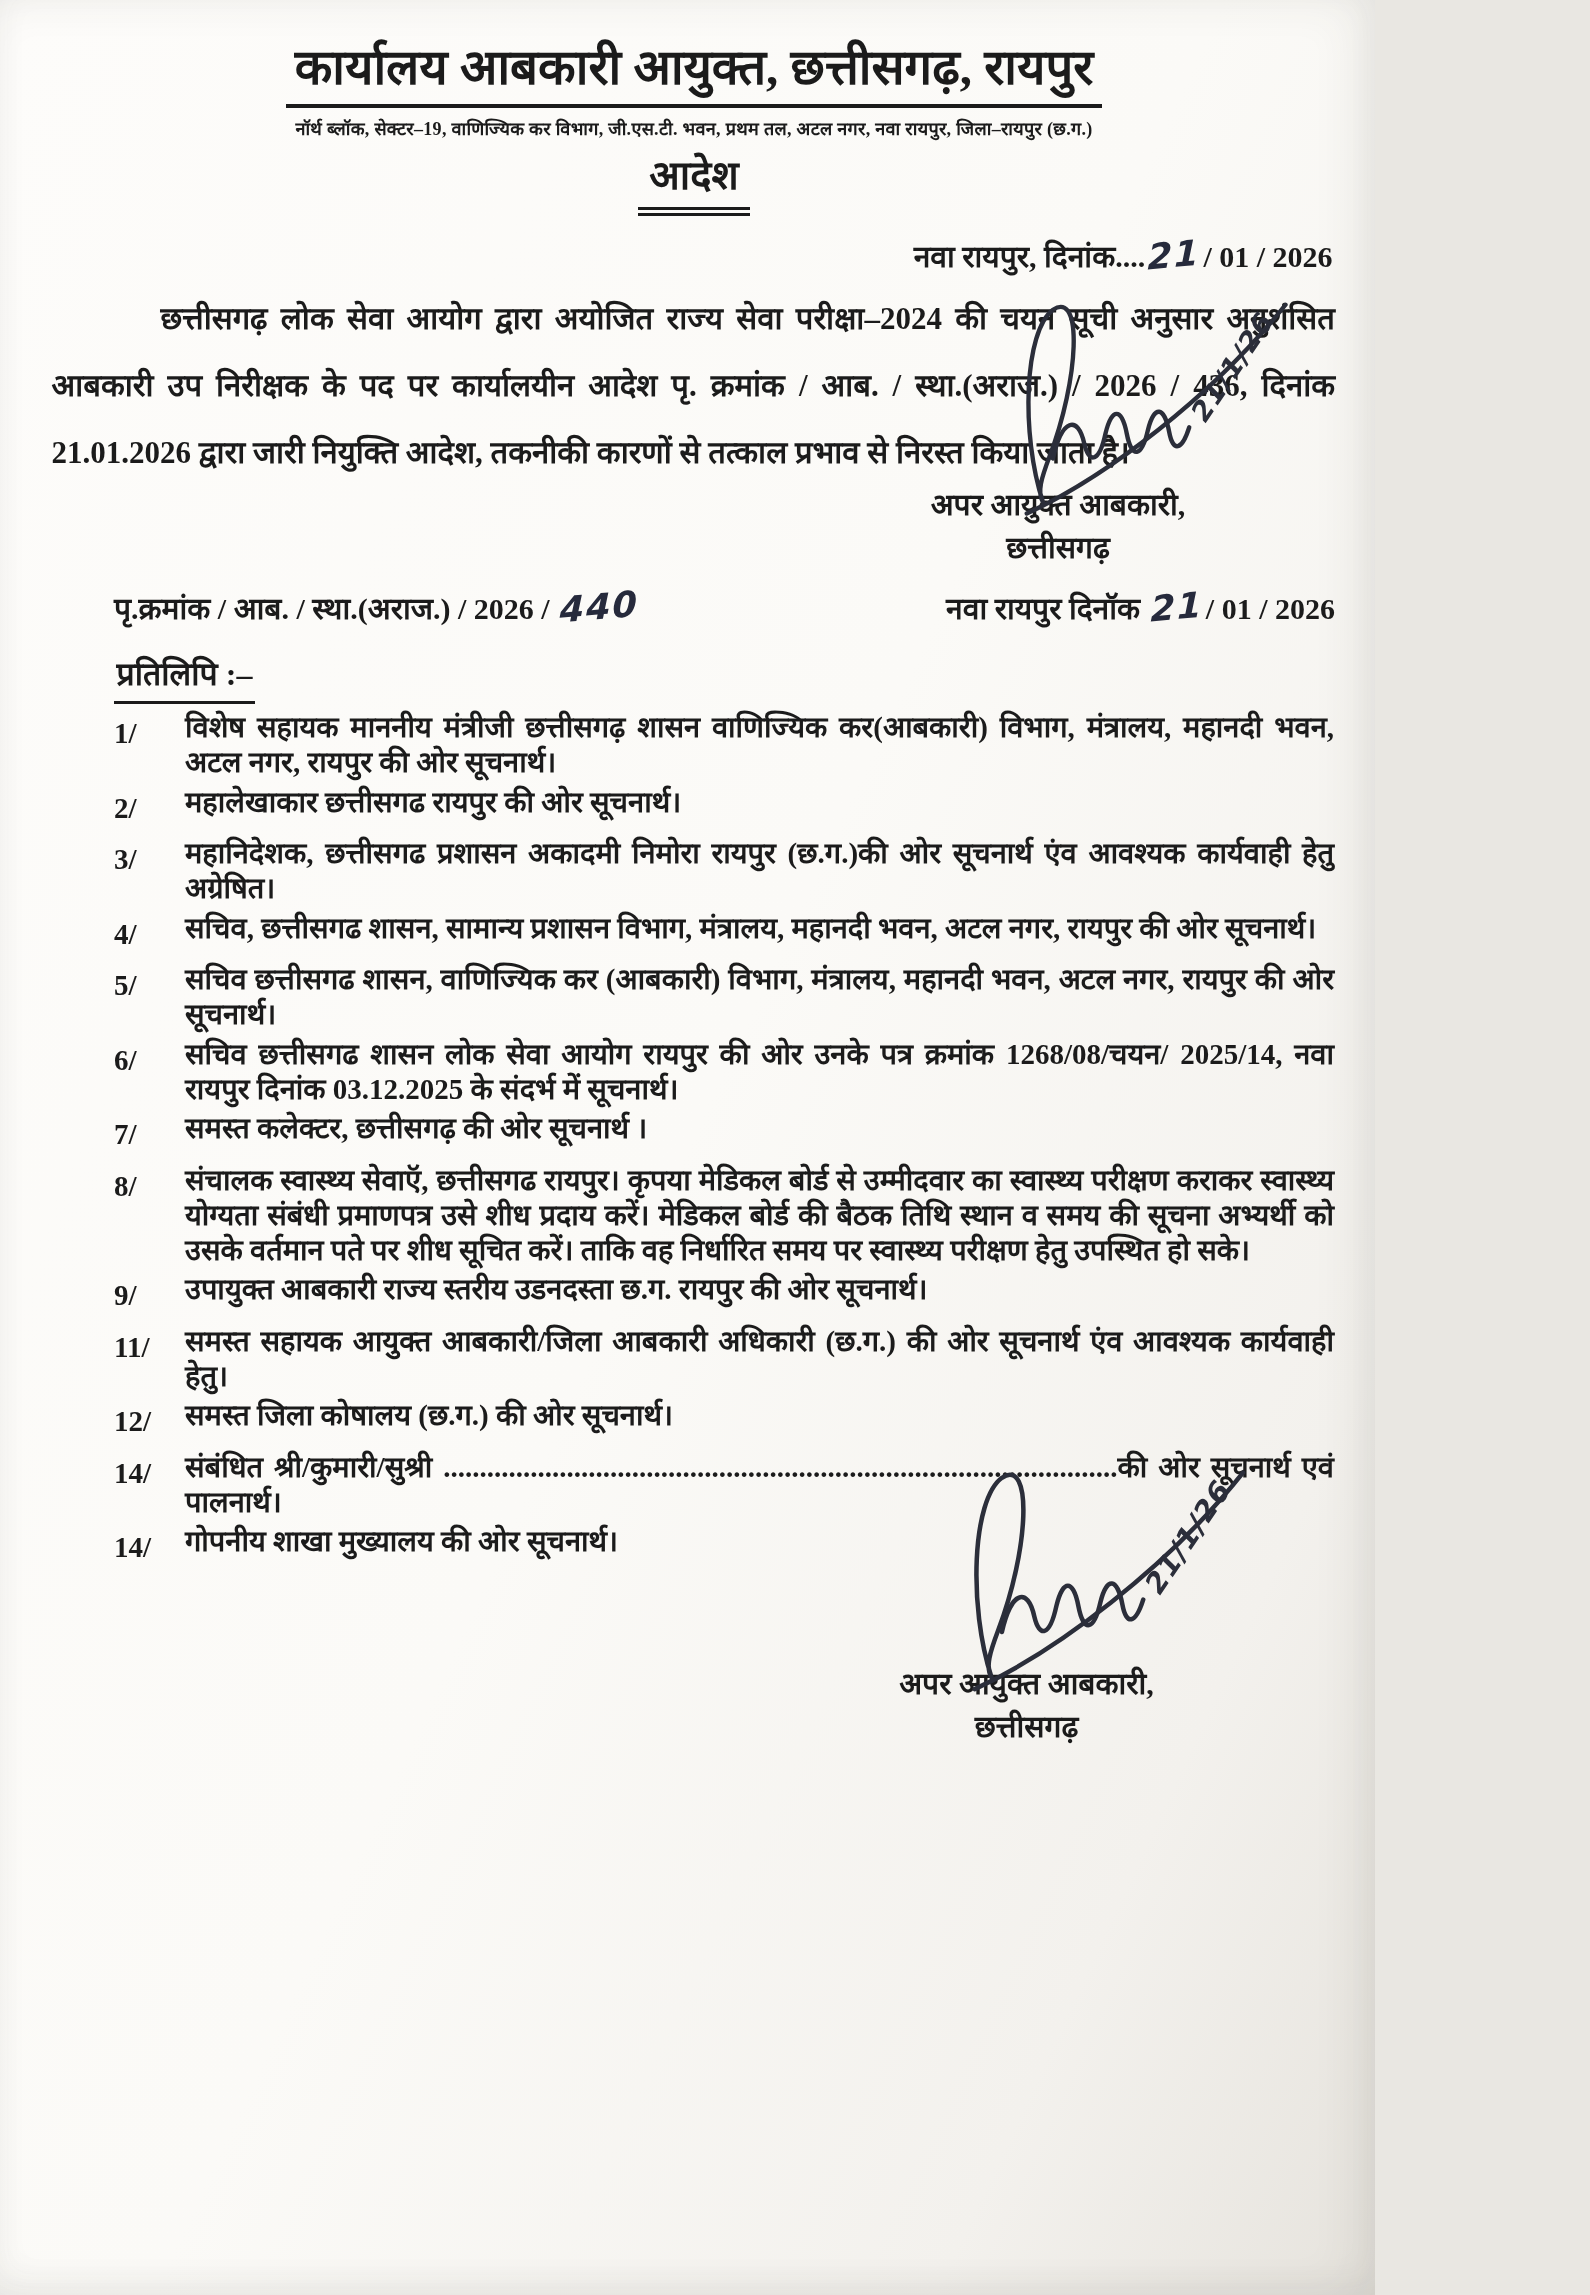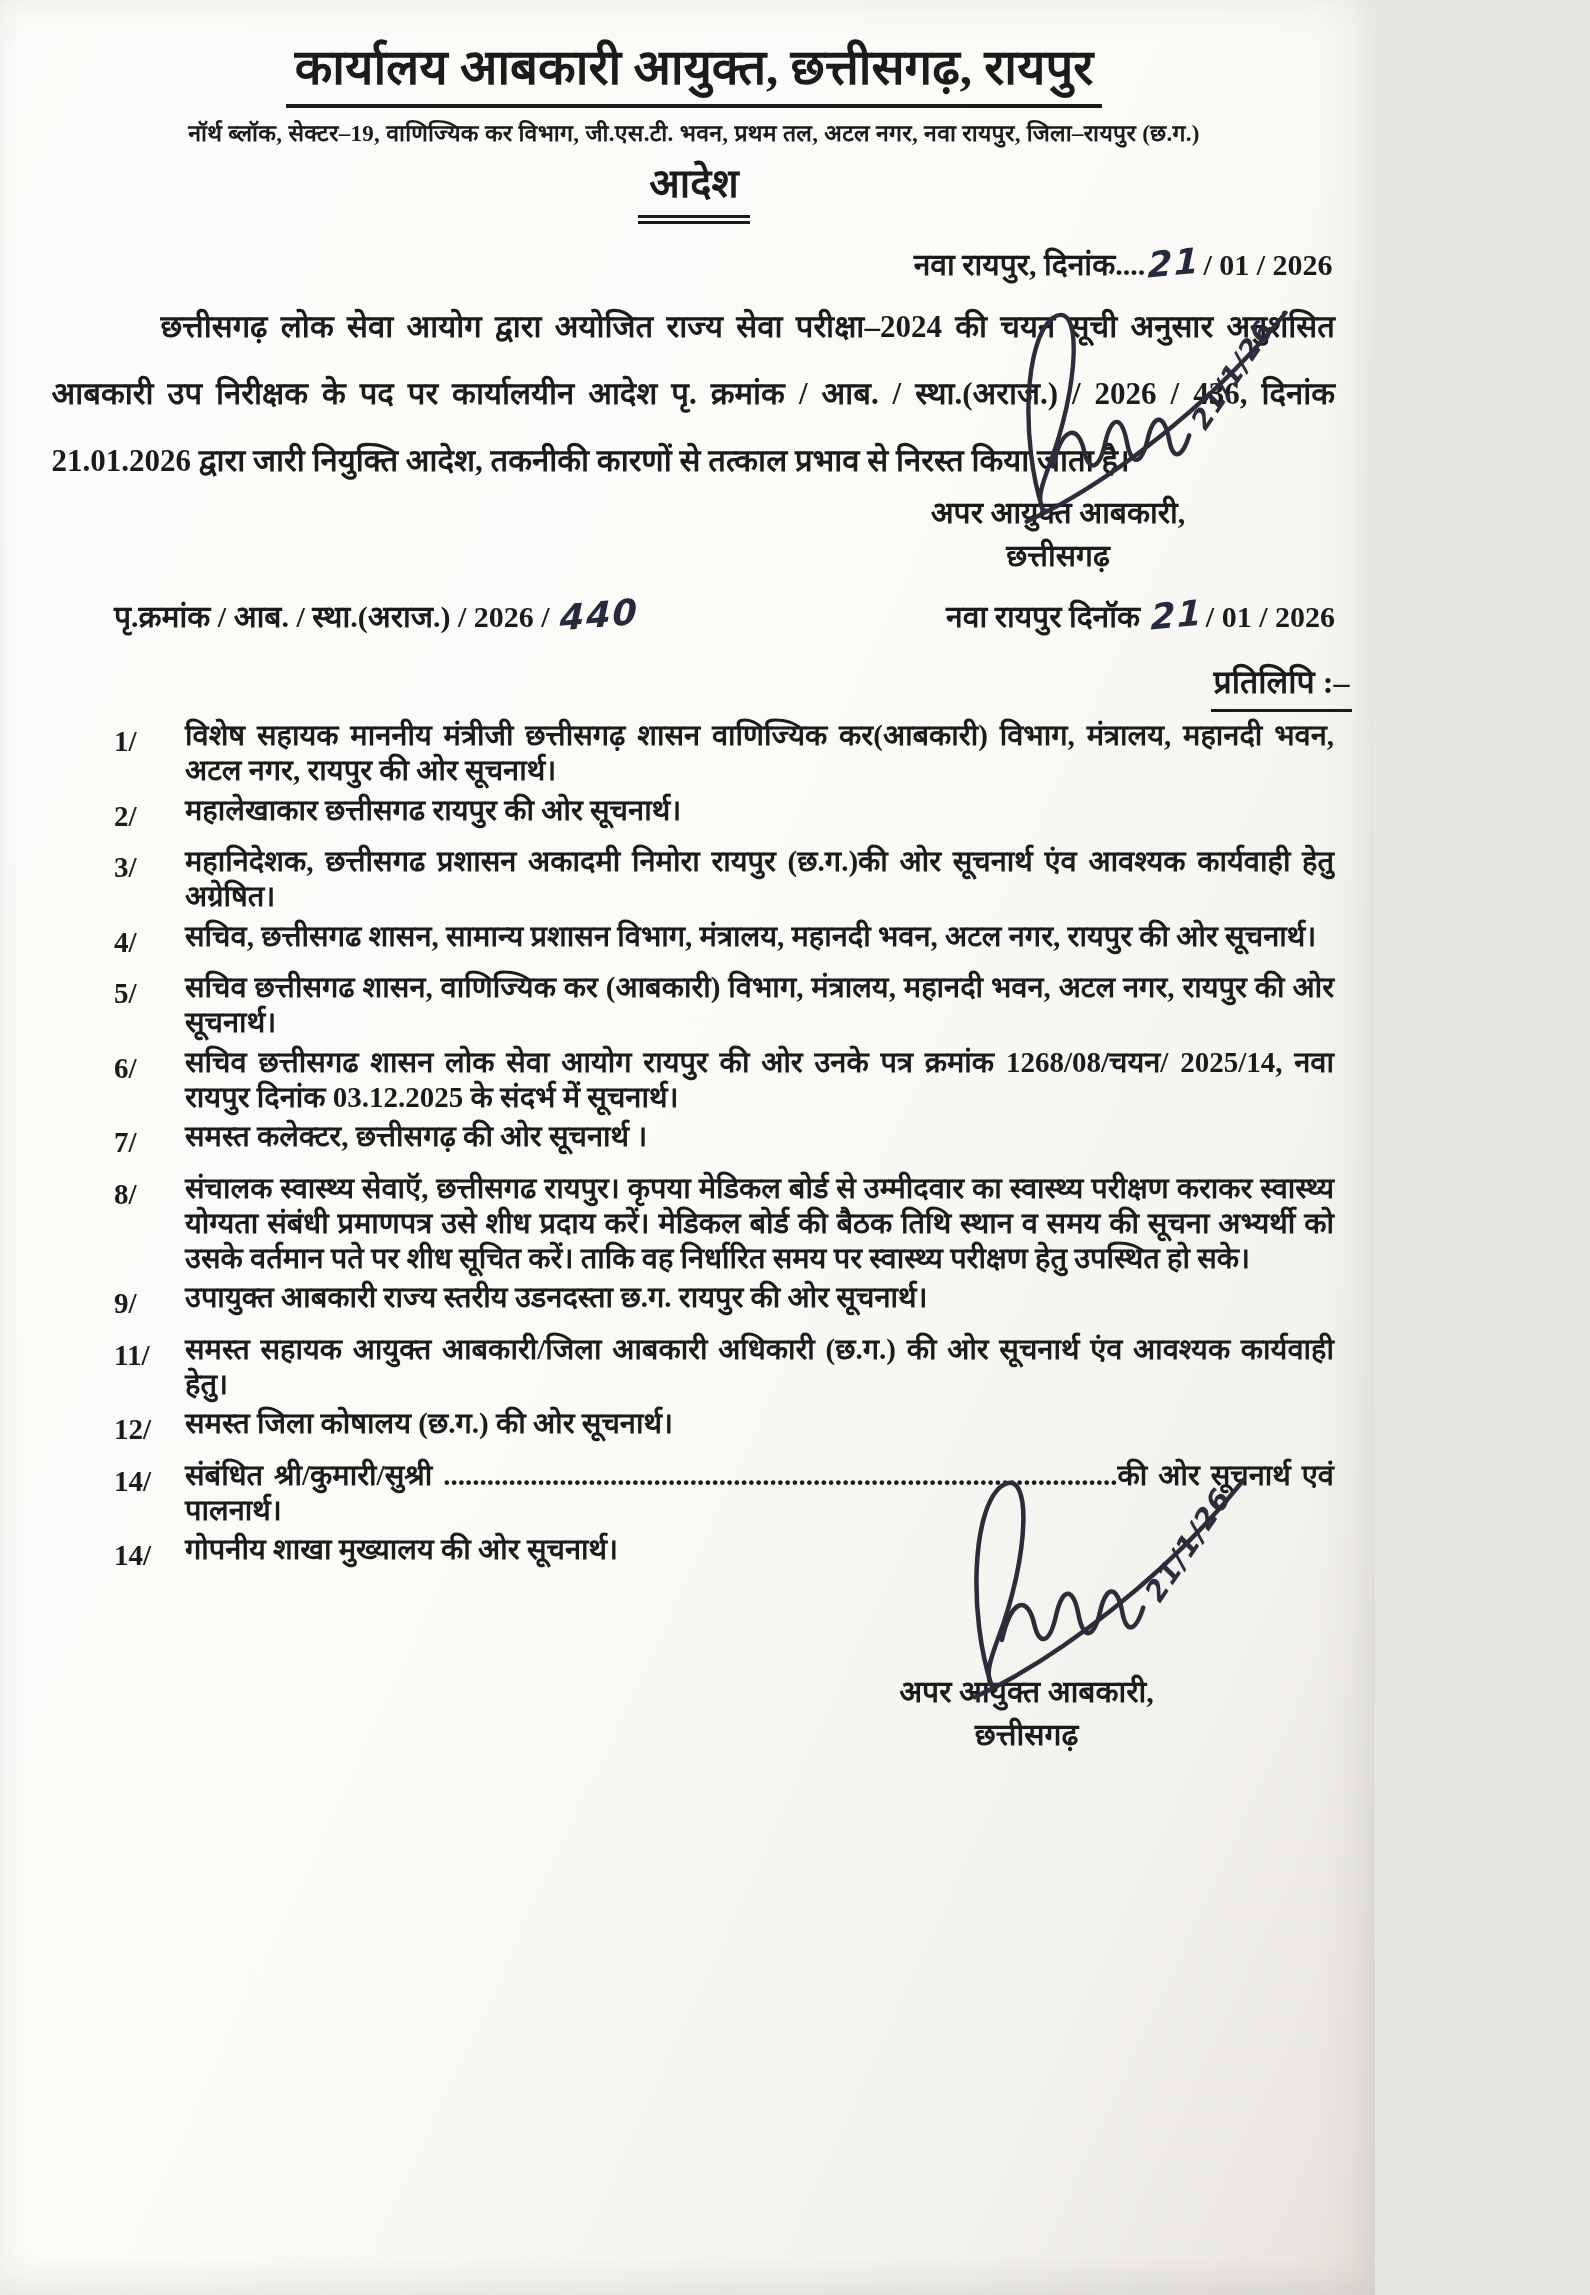--- a/index.html
+++ b/index.html
@@ -19,21 +19,21 @@
     box-shadow: inset -19.4px 0 45px rgba(60,58,52,0.08), inset 0 -13px 32px rgba(60,58,52,0.05);
     font-weight: 700;
   }
   .center { text-align: center; }
   .header-title { margin-top: 6.5px; font-size: 49px; line-height: 1.22; }
   .header-title .u {
     display: inline-block;
     border-bottom: 4.5px solid #1b1b1b;
     padding: 0 9px 6.5px;
   }
-  .header-address { margin-top: 7.8px; font-size: 23px; letter-spacing: 0.3px; }
+  .header-address { margin-top: 7.8px; font-size: 18px; letter-spacing: 0.3px; }
 
   .order-heading { margin-top: 6px; font-size: 40px; }
   .order-heading .u2 { display: inline-block; }
   .order-heading .u2 .t {
     display: block;
     border-bottom: 3.2px solid #1b1b1b;
     padding: 0 11.7px 6.5px;
   }
   .order-heading .u2::after {
     content: ""; display: block; height: 2.6px;
@@ -87,21 +87,21 @@
     font-size: 44px; fill: #2b2e3a; letter-spacing: 2px;
   }
 
   .ref-row {
     display: flex;
     justify-content: space-between;
     align-items: baseline;
     margin: 17px 17px 0 78px;
     font-size: 30px;
   }
-  .copy-heading { margin: 23px 0 6.5px 78px; font-size: 32px; text-align: right; }
+  .copy-heading { margin: 23px 0 6.5px 78px; font-size: 32px; }
   .copy-heading .u {
     display: inline-block;
     border-bottom: 3.2px solid #1b1b1b;
     padding: 0 2.6px 6.5px;
   }
 
   .copy-list { margin: 3.9px 0 0 78px; }
   .copy-item { display: flex; margin-bottom: 4.5px; }
   .copy-item .num { flex: 0 0 71px; font-size: 29px; line-height: 47px; }
   .copy-item .txt {

